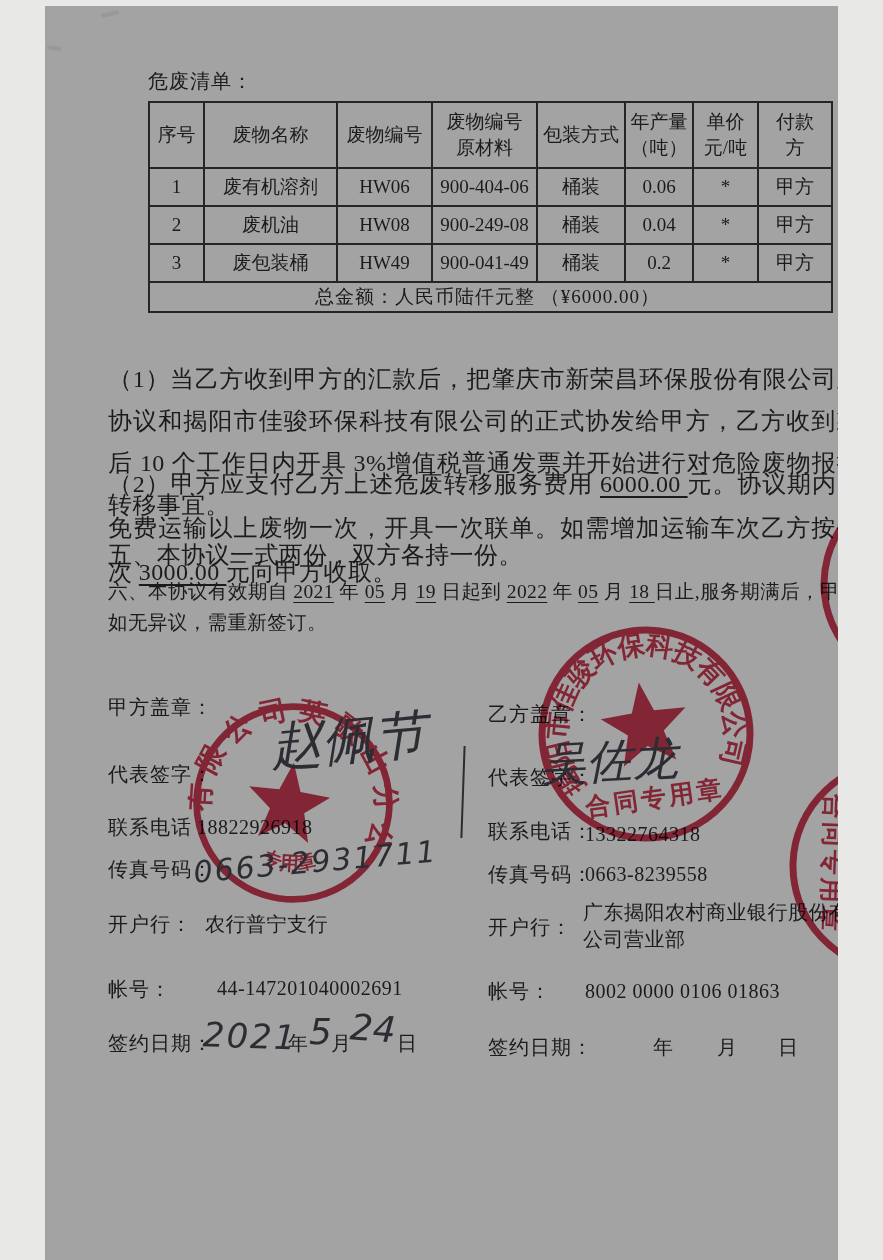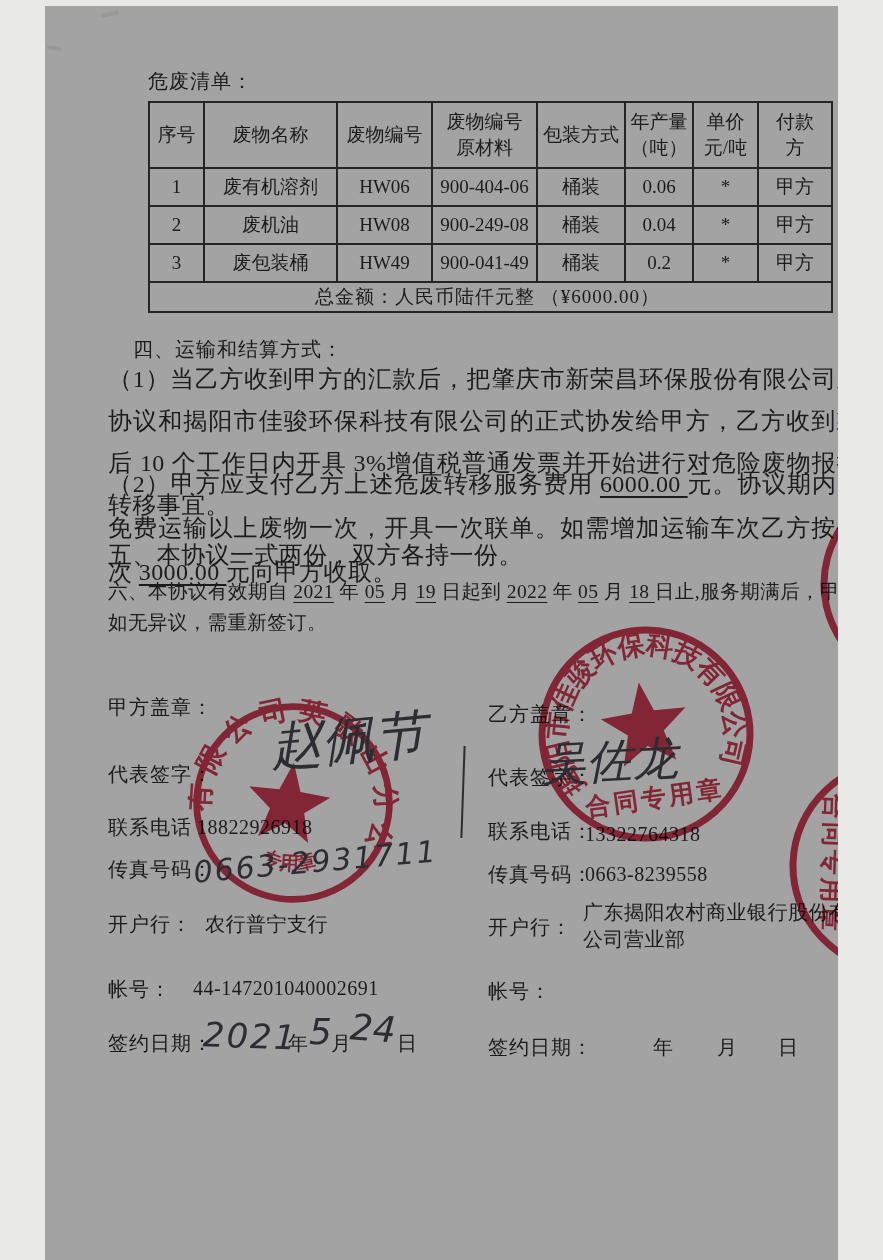--- a/index.html
+++ b/index.html
@@ -100,49 +100,49 @@
         <td>0.2</td>
         <td>*</td>
         <td>甲方</td>
       </tr>
       <tr>
         <td class="total-cell" colspan="8">总金额：人民币陆仟元整 （¥6000.00）</td>
       </tr>
     </tbody>
   </table>
 
-  <div class="abs label" style="left:88px;top:330px;">四、运输和结算方式：</div>
   <div class="abs para" style="left:63px;top:352px;width:778px;">（1）当乙方收到甲方的汇款后，把肇庆市新荣昌环保股份有限公司正式协议和揭阳市佳骏环保科技有限公司的正式协发给甲方，乙方收到款项后 10 个工作日内开具 3%增值税普通发票并开始进行对危险废物报批和转移事宜。</div>
   <div class="abs para" style="left:63px;top:456px;width:778px;line-height:44px;"><span>（2）甲方应支付乙方上述危废转移服务费用 </span><span class="u">6000.00 </span><span>元。协议期内乙方免费运输以上废物一次，开具一次联单。如需增加运输车次乙方按每车次 </span><span class="u">3000.00 </span><span>元向甲方收取。</span></div>
   <div class="abs para" style="left:63px;top:528px;width:778px;">五、本协议一式两份，双方各持一份。</div>
   <div class="abs para" style="left:63px;top:570px;width:792px;line-height:31px;font-size:19.5px;"><span>六、本协议有效期自 </span><span class="u">2021</span><span> 年 </span><span class="u">05</span><span> 月 </span><span class="u">19</span><span> 日起到 </span><span class="u">2022</span><span> 年 </span><span class="u">05</span><span> 月 </span><span class="u"> 18 </span><span> 日止,服务期满后，甲乙双方如无异议，需重新签订。</span></div>
 
   <div class="abs label" style="left:63px;top:688px;text-align:center;">甲方盖章：</div>
   <div class="abs label" style="left:63px;top:755px;">代表签字：</div>
   <div class="abs label" style="left:63px;top:808px;">联系电话：</div>
   <div class="abs value" style="left:152px;top:810px;">18822926918</div>
   <div class="abs label" style="left:63px;top:850px;">传真号码：</div>
   <div class="abs label" style="left:63px;top:905px;">开户行：</div>
   <div class="abs value" style="left:160px;top:905px;">农行普宁支行</div>
   <div class="abs label" style="left:63px;top:970px;">帐号：</div>
-  <div class="abs value" style="left:148px;top:971px;">44-147201040002691</div>
+  <div class="abs value" style="left:172px;top:971px;">44-147201040002691</div>
   <div class="abs label" style="left:63px;top:1024px;">签约日期：</div>
   <div class="abs label" style="left:243px;top:1024px;">年</div>
   <div class="abs label" style="left:286px;top:1024px;">月</div>
   <div class="abs label" style="left:352px;top:1024px;">日</div>
 
   <div class="abs label" style="left:443px;top:695px;">乙方盖章：</div>
   <div class="abs label" style="left:443px;top:758px;">代表签字：</div>
   <div class="abs label" style="left:443px;top:812px;">联系电话：</div>
   <div class="abs value" style="left:540px;top:817px;text-align:right;">13322764318</div>
   <div class="abs label" style="left:443px;top:855px;">传真号码：</div>
   <div class="abs value" style="left:540px;top:857px;">0663-8239558</div>
   <div class="abs label" style="left:443px;top:908px;">开户行：</div>
   <div class="abs value" style="left:538px;top:893px;width:300px;line-height:27px;font-family:Liberation Serif, serif;">广东揭阳农村商业银行股份有限公司营业部</div>
   <div class="abs label" style="left:443px;top:972px;">帐号：</div>
+  <div class="abs value" style="left:540px;top:974px;">8002 0000 0106 01863</div>
   <div class="abs label" style="left:443px;top:1028px;">签约日期：</div>
   <div class="abs label" style="left:608px;top:1028px;">年</div>
   <div class="abs label" style="left:672px;top:1028px;">月</div>
   <div class="abs label" style="left:733px;top:1028px;">日</div>
 
   <svg class="stamp" style="left:143px;top:692px;transform:rotate(8deg);" width="210" height="210" viewBox="0 0 220 220">
     <g fill="none" stroke="#c5203c">
       <circle cx="110" cy="110" r="101" stroke-width="7"></circle>
     </g>
     <defs>

